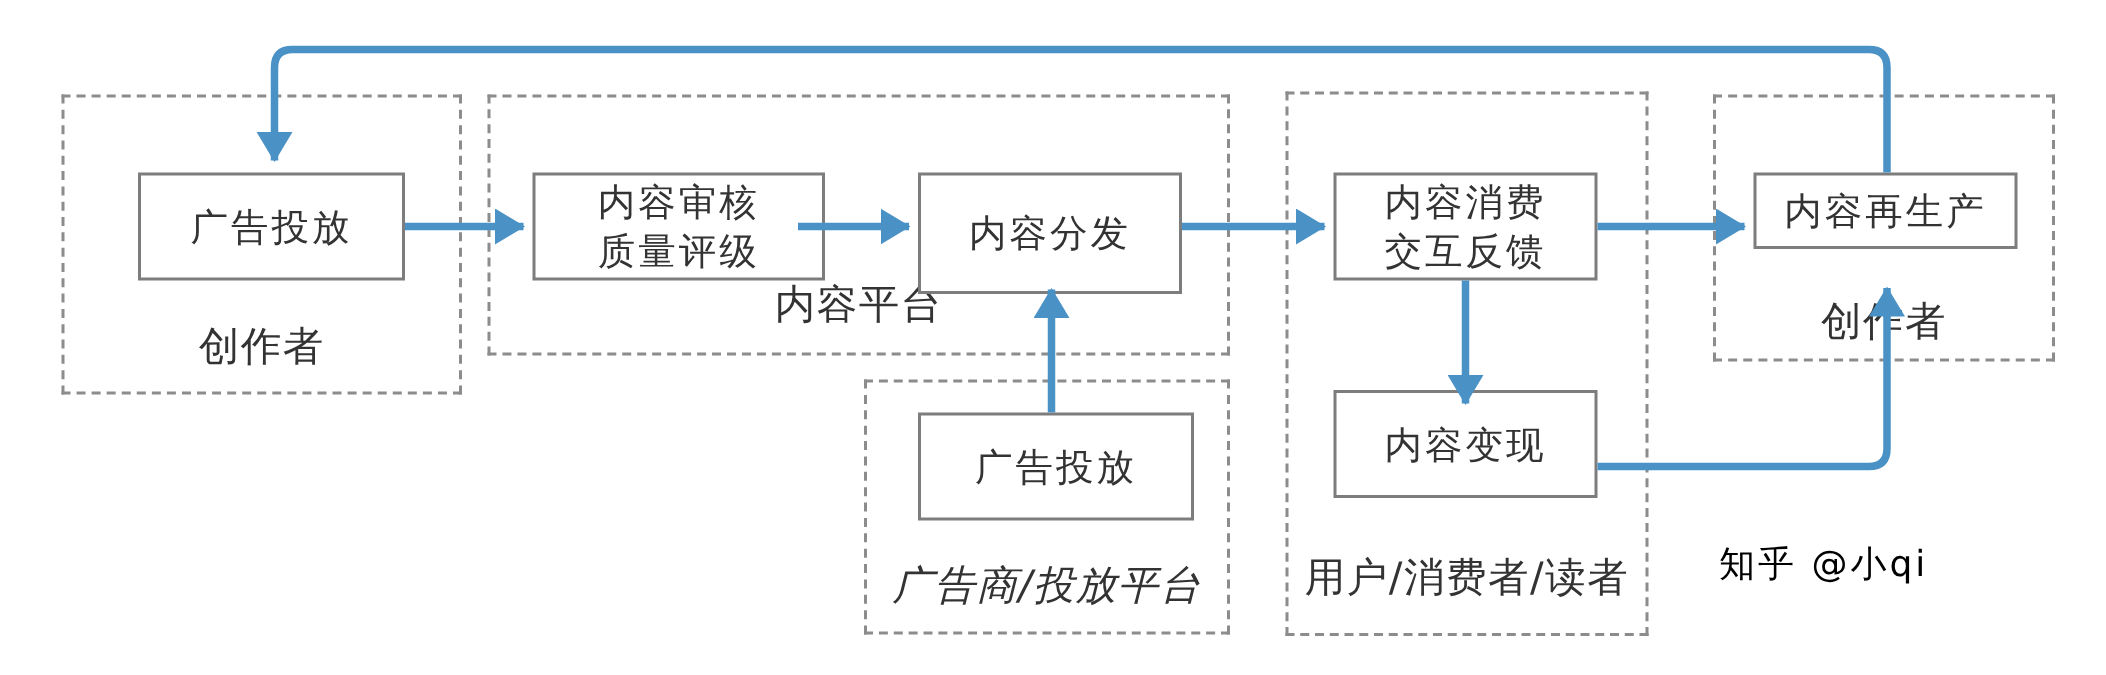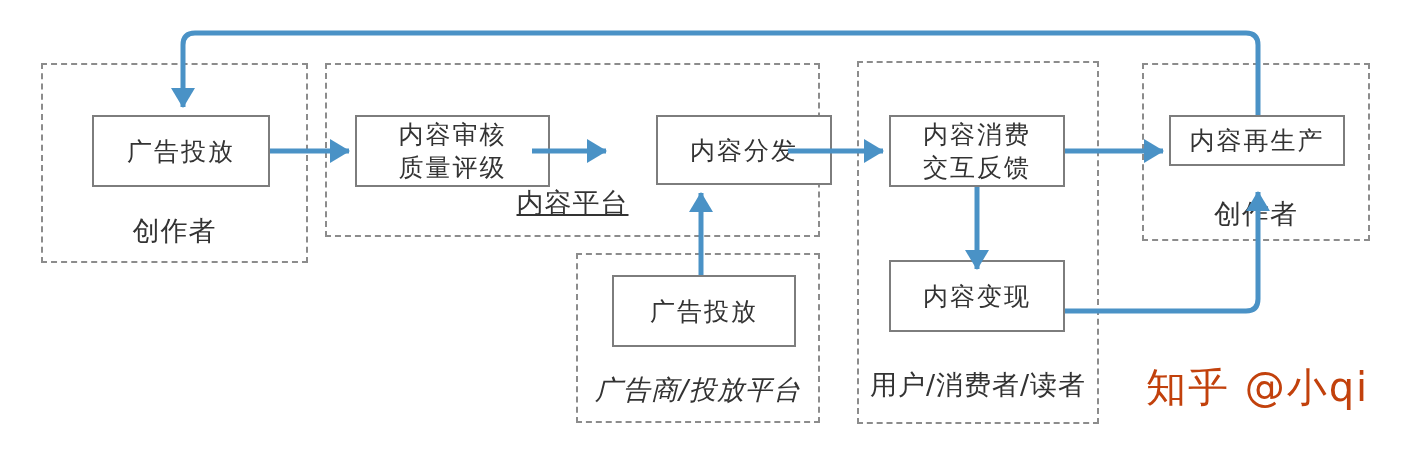--- a/index.html
+++ b/index.html
@@ -61,38 +61,38 @@
   svg.arrows path.flow {
     fill: none;
     stroke: #4a92c6;
     stroke-width: 5;
   }
   .watermark {
     position: absolute;
     left: 1146px;
     top: 360px;
     width: 240px;
-    font-size: 40px;
-    color: #c2410c;
+    font-size: 24px;
+    color: #000000;
     letter-spacing: 2px;
     white-space: nowrap;
     text-shadow: 1px 1px 0 rgba(255,255,255,0.9);
   }
 </style>
 </head>
 <body>
 
 <div class="canvas">
 
   <div class="group" style="left:41px; top:63px; width:267px; height:200px;">
     <div class="group-label" style="bottom:12px;">创作者</div>
   </div>
 
   <div class="group" style="left:325px; top:63px; width:495px; height:174px;">
-    <div class="group-label" style="bottom:14px;text-decoration:underline;">内容平台</div>
+    <div class="group-label" style="bottom:14px;">内容平台</div>
   </div>
 
   <div class="group" style="left:576px; top:253px; width:244px; height:170px;">
     <div class="group-label" style="bottom:13px;font-style:italic;">广告商/投放平台</div>
   </div>
 
   <div class="group" style="left:857px; top:61px; width:242px; height:363px;">
     <div class="group-label" style="bottom:19px;">用户/消费者/读者</div>
   </div>
 
@@ -102,21 +102,21 @@
 
   <div class="node" style="left:92px; top:115px; width:178px; height:72px;">
     <span>广告投放</span>
   </div>
 
   <div class="node" style="left:355px; top:115px; width:195px; height:72px;">
     <span>内容审核</span>
     <span>质量评级</span>
   </div>
 
-  <div class="node" style="left:612px; top:115px; width:176px; height:70px;margin-left:44px;">
+  <div class="node" style="left:612px; top:115px; width:176px; height:81px;">
     <span>内容分发</span>
   </div>
 
   <div class="node" style="left:889px; top:115px; width:176px; height:72px;">
     <span>内容消费</span>
     <span>交互反馈</span>
   </div>
 
   <div class="node" style="left:612px; top:275px; width:184px; height:72px;">
     <span>广告投放</span>

